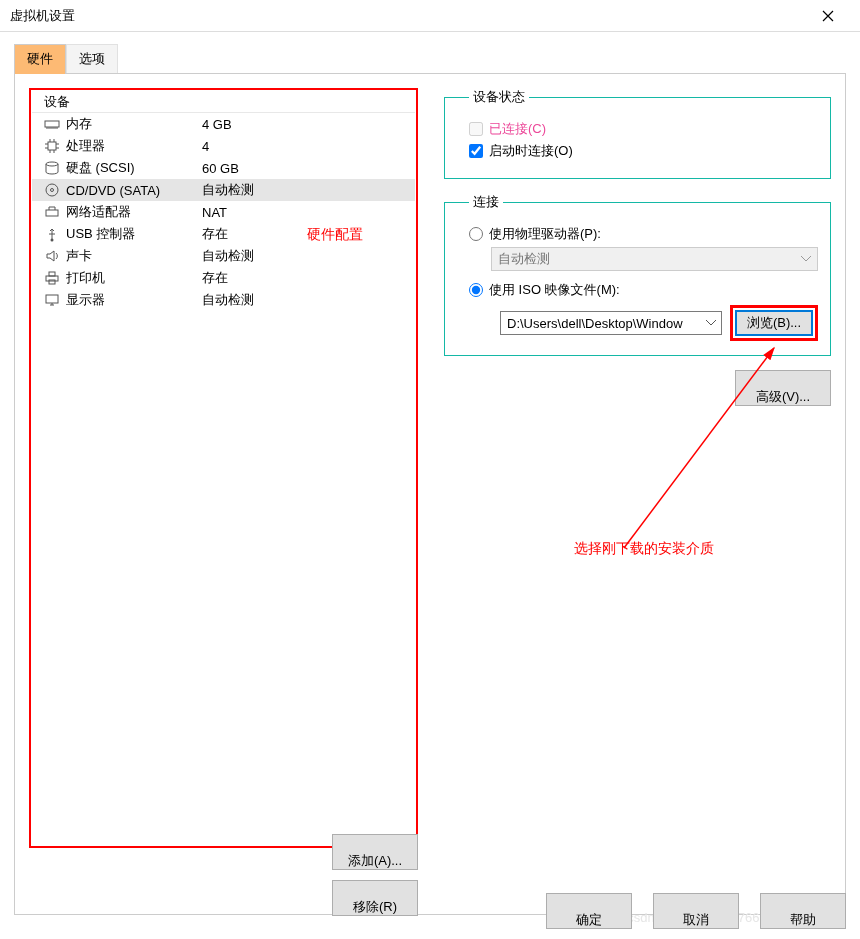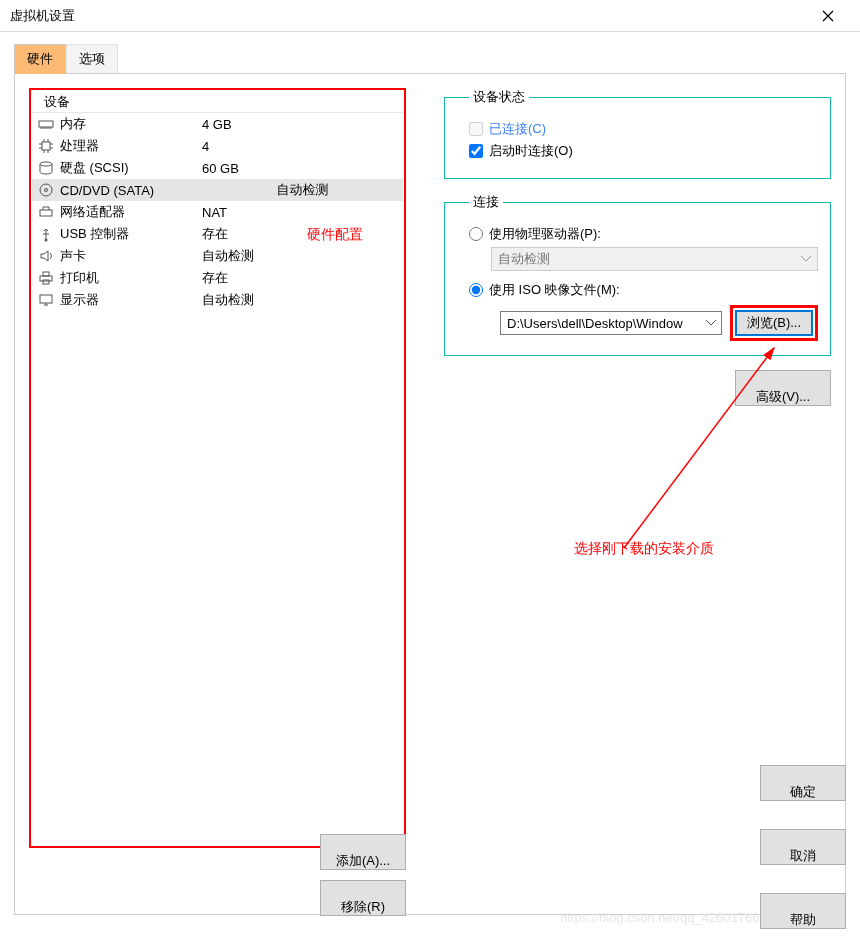--- a/index.html
+++ b/index.html
@@ -48,21 +48,21 @@
   border-color: #e1e1e1;
 }
 .content-area {
   border: 1px solid #ccc;
   margin: 0 14px;
   padding: 14px;
   height: 842px;
   position: relative;
   margin-top: -1px;
 }
-.columns { display: flex; gap: 38px; height: 780px; }
+.columns { display: flex; gap: 26px; height: 780px; }
 .left-col { width: 400px; position: relative; }
 .right-col { flex: 1; position: relative; }
 
 .device-list {
   border: 2px solid #ff0000;
   height: 760px;
   position: relative;
   padding: 1px;
   background: #fff;
 }
@@ -72,23 +72,23 @@
 .dl-header, .dl-row {
   display: flex;
   align-items: center;
   height: 22px;
   font-size: 13px;
 }
 .dl-header {
   border-bottom: 1px solid #e8e8e8;
   padding: 2px 0;
 }
-.dl-col1 { width: 170px; display: flex; align-items: center; padding-left: 6px; gap: 6px; }
+.dl-col1 { width: 170px; display: flex; align-items: center; padding-left: 12px; gap: 6px; }
 .dl-col2 { flex: 1; }
-.dl-row.selected { background: #e5e5e5; text-align: center; }
+.dl-row.selected { background: #e5e5e5; }
 .dl-icon { width: 16px; height: 16px; display: inline-flex; align-items: center; justify-content: center; }
 
 .annot-red {
   color: #ff0000;
   position: absolute;
   font-size: 14px;
 }
 .left-buttons {
   position: absolute;
   bottom: -48px;
@@ -152,21 +152,21 @@
 .adv-row { display: flex; justify-content: flex-end; margin-top: 14px; }
 
 .arrow-svg {
   position: absolute;
   pointer-events: none;
 }
 
 .bottom-bar {
   position: absolute;
   bottom: 10px; right: 14px;
-  display: flex; gap: 28px; flex-direction: column;
+  display: flex; gap: 21px;
 }
 .watermark {
   position: absolute;
   bottom: 14px; left: 560px;
   color: #e6e6e6;
   font-size: 13px;
   pointer-events: none;
 }
 </style>
 </head>
@@ -313,21 +313,21 @@
         <button class="btn">添加(A)...</button>
         <button class="btn">移除(R)</button>
       </div>
     </div>
 
     <div class="right-col">
       <fieldset>
         <legend>设备状态</legend>
         <label class="chk-row">
           <input type="checkbox" disabled="" style="">
-          <span style="color:#3b82f6">已连接(C)</span>
+          <span style="color:#ec4899">已连接(C)</span>
         </label>
         <label class="chk-row">
           <input type="checkbox" checked="" style="">
           <span>启动时连接(O)</span>
         </label>
       </fieldset>
 
       <fieldset>
         <legend>连接</legend>
         <label class="rad-row">

